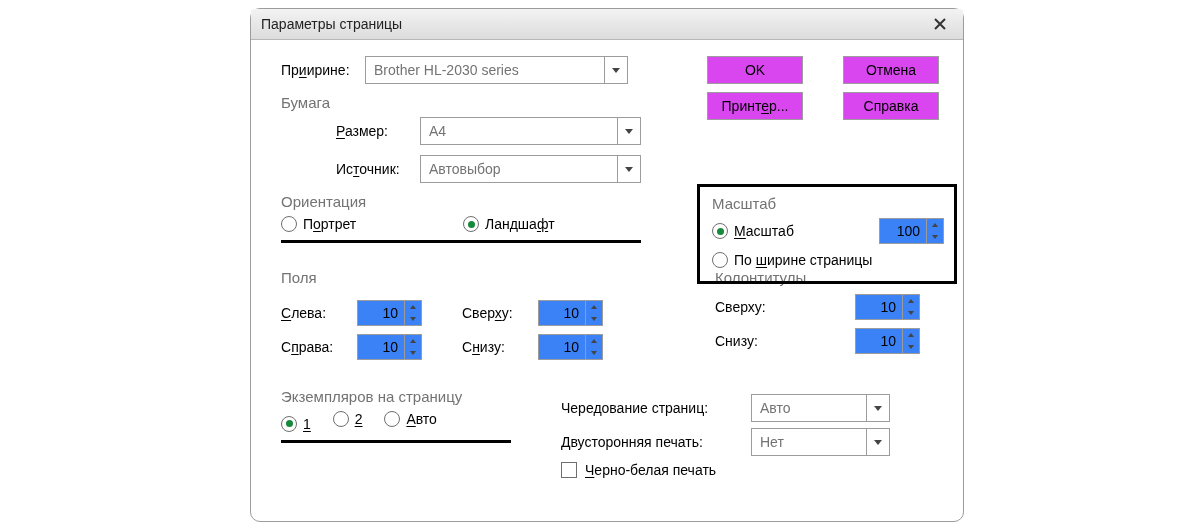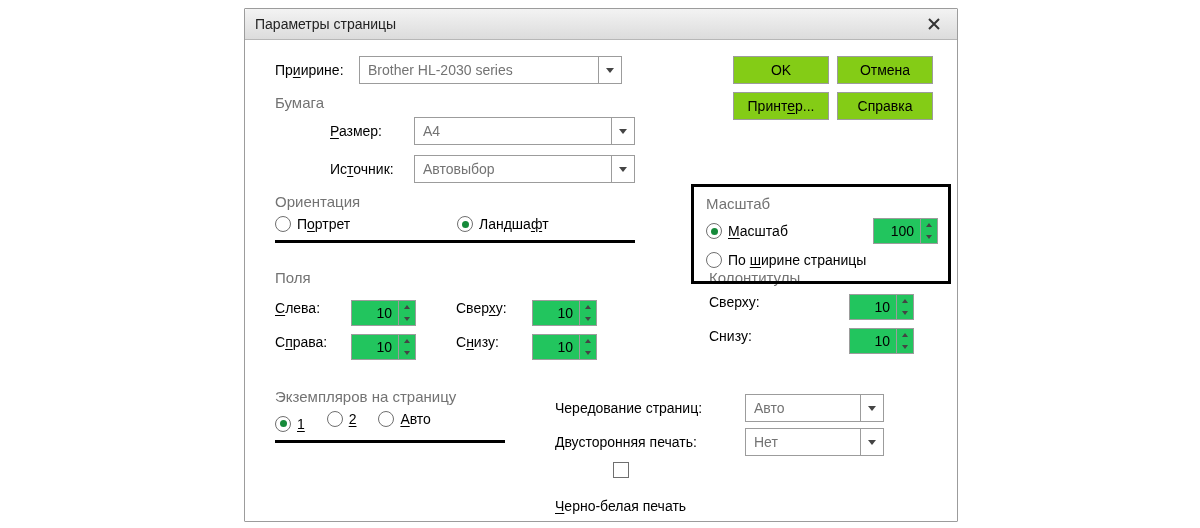--- a/index.html
+++ b/index.html
@@ -10,26 +10,26 @@
     font-size: 14px;
     color: #000;
   }
   .canvas {
     width: 1200px;
     height: 528px;
     position: relative;
   }
   .window {
     position: absolute;
-    left: 244px;
+    left: 250px;
     top: 8px;
     width: 712px;
     height: 512px;
     border: 1px solid #9c9c9c;
-    border-radius: 1px;
+    border-radius: 10px;
     background: #fff;
     box-shadow: 0 0 0 0;
   }
   .titlebar {
     height: 30px;
     background: linear-gradient(#f3f3f3, #dcdcdc);
     border-bottom: 1px solid #b7b7b7;
     border-radius: 3px 3px 0 0;
     display: flex;
     align-items: center;
@@ -95,22 +95,23 @@
   .src-combo    .combo-text  { width: 180px; }
   .alt-combo    .combo-text  { width: 98px; }
 
   .btn {
     display: inline-flex;
     align-items: center;
     justify-content: center;
     border: 1px solid #9c9c9c;
     height: 26px;
     width: 94px;
-    background: #84cc16;
+    background: #d946ef;
     font-size: 14px;
+    margin-left: 32px;
   }
   .btn-col { display: flex; flex-direction: column; gap: 8px; }
   .btn-pair { display: flex; gap: 8px; }
 
   
   .radio {
     display: inline-flex; align-items: center; gap: 6px;
     margin-right: 22px;
   }
   .radio .circle {
@@ -137,21 +138,21 @@
     border: 3px solid #000;
     padding: 8px 10px 10px 12px;
   }
   .scale-box .sec-title { margin-top: 0; }
 
   .spin {
     display: inline-flex;
     align-items: stretch;
     border: 1px solid #9c9c9c;
     height: 24px;
-    background:#22c55e;
+    background:#3b82f6;
   }
   .spin .spin-val {
     width: 40px;
     text-align: right;
     padding: 0 6px 0 0;
     display:flex; align-items:center; justify-content:flex-end;
     font-size:14px;
   }
   .spin .spin-btns {
     width: 16px;
@@ -166,34 +167,34 @@
     width:0;height:0;border-left:3px solid transparent;border-right:3px solid transparent;border-bottom:4px solid #444;
   }
   .tri-down-sm {
     width:0;height:0;border-left:3px solid transparent;border-right:3px solid transparent;border-top:4px solid #444;
   }
 
   
   .lower { display:flex; margin-top: 26px; gap: 34px; }
   .fields-col .sec-title { margin-top: 0; }
 
-  .field-row { display:flex; margin: 8px 0; }
+  .field-row { display:flex; align-items:center; margin: 8px 0; }
   .field-row .flabel { width: 76px; }
   .field-row.right .flabel { width: 76px; }
 
   
   .bottom { display:flex; margin-top: 16px; gap: 30px; align-items:flex-start; }
   .copies { width: 250px; }
   .copies .radio { margin-right: 18px; }
 
   .opt-row { display:flex; align-items:center; margin: 6px 0; }
   .opt-row .olabel { width: 190px; }
 
   .checkbox {
-    display:inline-flex; align-items:center; gap:20px;flex-direction:column;
+    display:inline-flex; align-items:center; gap:8px;
   }
   .checkbox .box {
     width:14px; height:14px; border:1px solid #6f6f6f; background:#fff;
   }
 </style>
 </head>
 <body>
 
 <div class="canvas">
   <div class="window">

